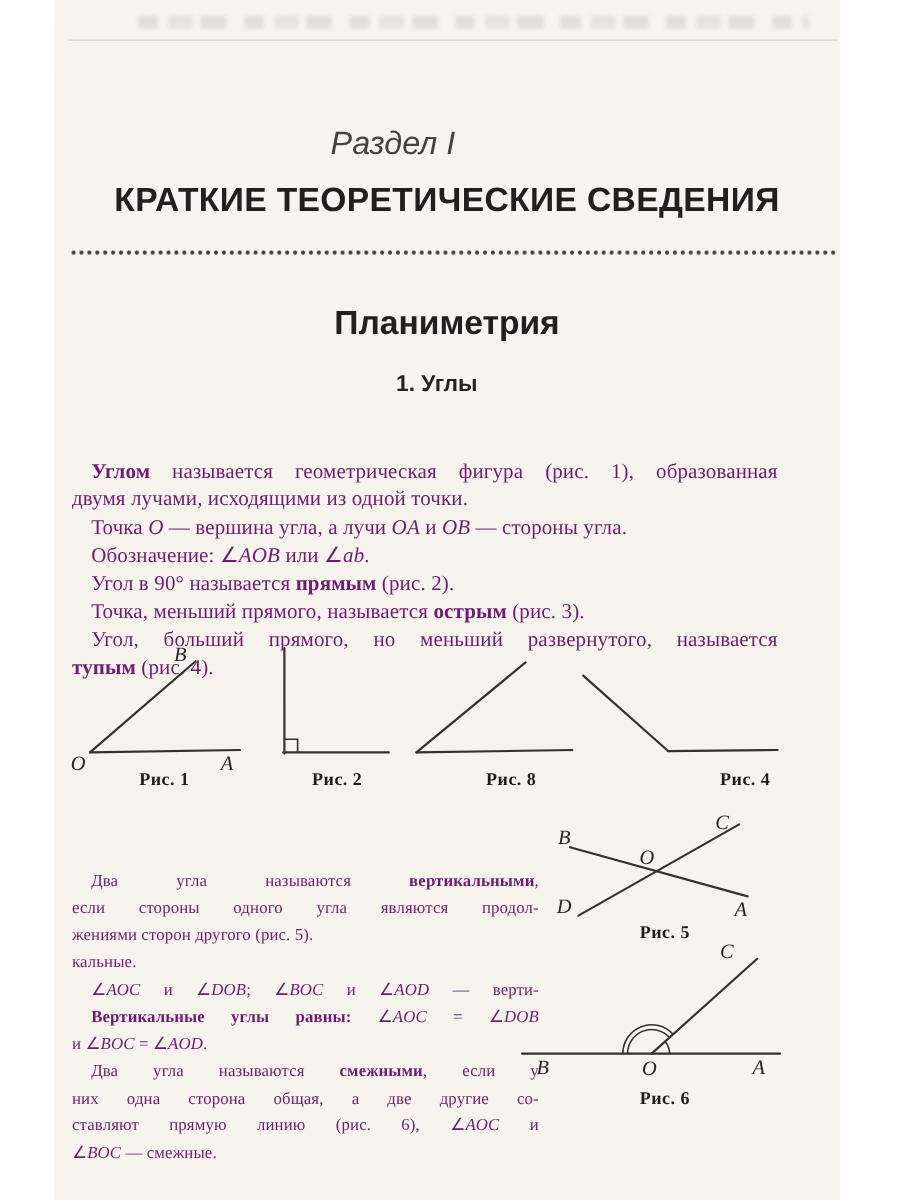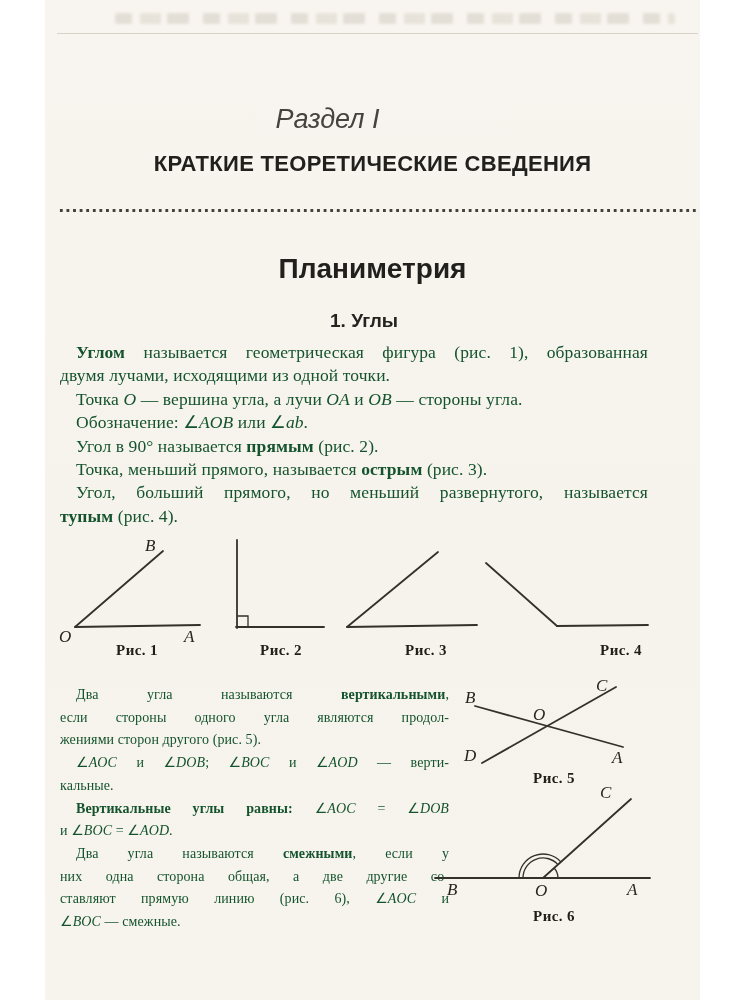--- a/index.html
+++ b/index.html
@@ -25,39 +25,39 @@
   }
   .top-rule { left:57px; top:33px; width:641px; height:1px; background:#d7d3c8; }
 
   .section-label {
     left:45px; top:104px; width:565px; text-align:center;
     font:italic 27px "Liberation Sans", sans-serif; color:#45433f;
   }
   .main-title {
     left:45px; top:151px; width:655px; text-align:center;
     font-family:"Liberation Sans", sans-serif; font-weight:bold;
-    font-size:22px; letter-spacing:.3px; color:#21201d;
+    font-size:28px; letter-spacing:.3px; color:#21201d;
   }
   .dotted {
     left:58px; top:208px; width:639px; height:5px;
     background-image:radial-gradient(circle, #44413c 1.5px, rgba(0,0,0,0) 1.9px);
     background-size:6.6px 5px; background-position:left center;
   }
   .chapter-title {
     left:45px; top:253px; width:655px; text-align:center;
     font-family:"Liberation Sans", sans-serif; font-weight:bold;
     font-size:28px; color:#21201d;
   }
   .subsection-title {
     left:45px; top:310px; width:638px; text-align:center;
     font-family:"Liberation Sans", sans-serif; font-weight:bold;
     font-size:19px; color:#24231f;
   }
 
-  .textblock { position:absolute; color:#14532d; letter-spacing:.1px; }
+  .textblock { position:absolute; color:#701a75; letter-spacing:.1px;margin-top:40px; }
   #intro-block { left:60px; top:341px; width:588px; font-size:17.5px; line-height:23.4px; }
   #col-block   { left:60px; top:684px; width:389px; font-size:14px;   line-height:22.7px; }
   .tline {}
   .tline.j { text-align:justify; text-align-last:justify; }
   .tline.ind { text-indent:16px; }
   .b { font-weight:bold; }
   .it { font-style:italic; }
 
   svg.fig { position:absolute; overflow:visible; }
   svg.fig .stroke { stroke:#33312c; stroke-width:1.8; fill:none; stroke-linecap:round; }
@@ -111,34 +111,34 @@
     <line class="stroke" x1="12" y1="15" x2="12" y2="103"></line>
     <line class="stroke" x1="11" y1="102" x2="99" y2="102"></line>
     <path class="thin" d="M12,91 L23,91 L23,102"></path>
   </svg>
   <div class="caption" style="left:231px; top:642px;">Рис. 2</div>
 
   <svg class="fig" style="left:335px; top:525px;" width="150" height="122" viewBox="0 0 150 122">
     <line class="stroke" x1="12" y1="102" x2="142" y2="100"></line>
     <line class="stroke" x1="12" y1="102" x2="103" y2="27"></line>
   </svg>
-  <div class="caption" style="left:376px; top:642px;">Рис. 3</div>
+  <div class="caption" style="left:376px; top:642px;">Рис. 8</div>
 
   <svg class="fig" style="left:470px; top:545px;" width="190" height="97" viewBox="0 0 190 97">
     <line class="stroke" x1="87" y1="81" x2="178" y2="80"></line>
     <line class="stroke" x1="87" y1="81" x2="16" y2="18"></line>
   </svg>
   <div class="caption" style="left:571px; top:642px;">Рис. 4</div>
 
   <div id="col-block" class="textblock">
       <div class="tline j ind"><span>Два угла называются </span><span class="b">вертикальными</span><span>,</span></div>
       <div class="tline j"><span>если стороны одного угла являются продол-</span></div>
       <div class="tline"><span>жениями сторон другого (рис. 5).</span></div>
+      <div class="tline"><span>кальные.</span></div>
       <div class="tline j ind"><span>∠</span><span class="it">AOC</span><span> и ∠</span><span class="it">DOB</span><span>; ∠</span><span class="it">BOC</span><span> и ∠</span><span class="it">AOD</span><span> — верти-</span></div>
-      <div class="tline"><span>кальные.</span></div>
       <div class="tline j ind"><span class="b">Вертикальные углы равны:</span><span> ∠</span><span class="it">AOC</span><span> = ∠</span><span class="it">DOB</span></div>
       <div class="tline"><span>и ∠</span><span class="it">BOC</span><span> = ∠</span><span class="it">AOD</span><span>.</span></div>
       <div class="tline j ind"><span>Два угла называются </span><span class="b">смежными</span><span>, если у</span></div>
       <div class="tline j"><span>них одна сторона общая, а две другие со-</span></div>
       <div class="tline j"><span>ставляют прямую линию (рис. 6), ∠</span><span class="it">AOC</span><span> и</span></div>
       <div class="tline"><span>∠</span><span class="it">BOC</span><span> — смежные.</span></div>
     </div>
 
   <svg class="fig" style="left:455px; top:670px;" width="200" height="100" viewBox="0 0 200 100">
     <line class="stroke" x1="20" y1="36" x2="168" y2="77"></line>

